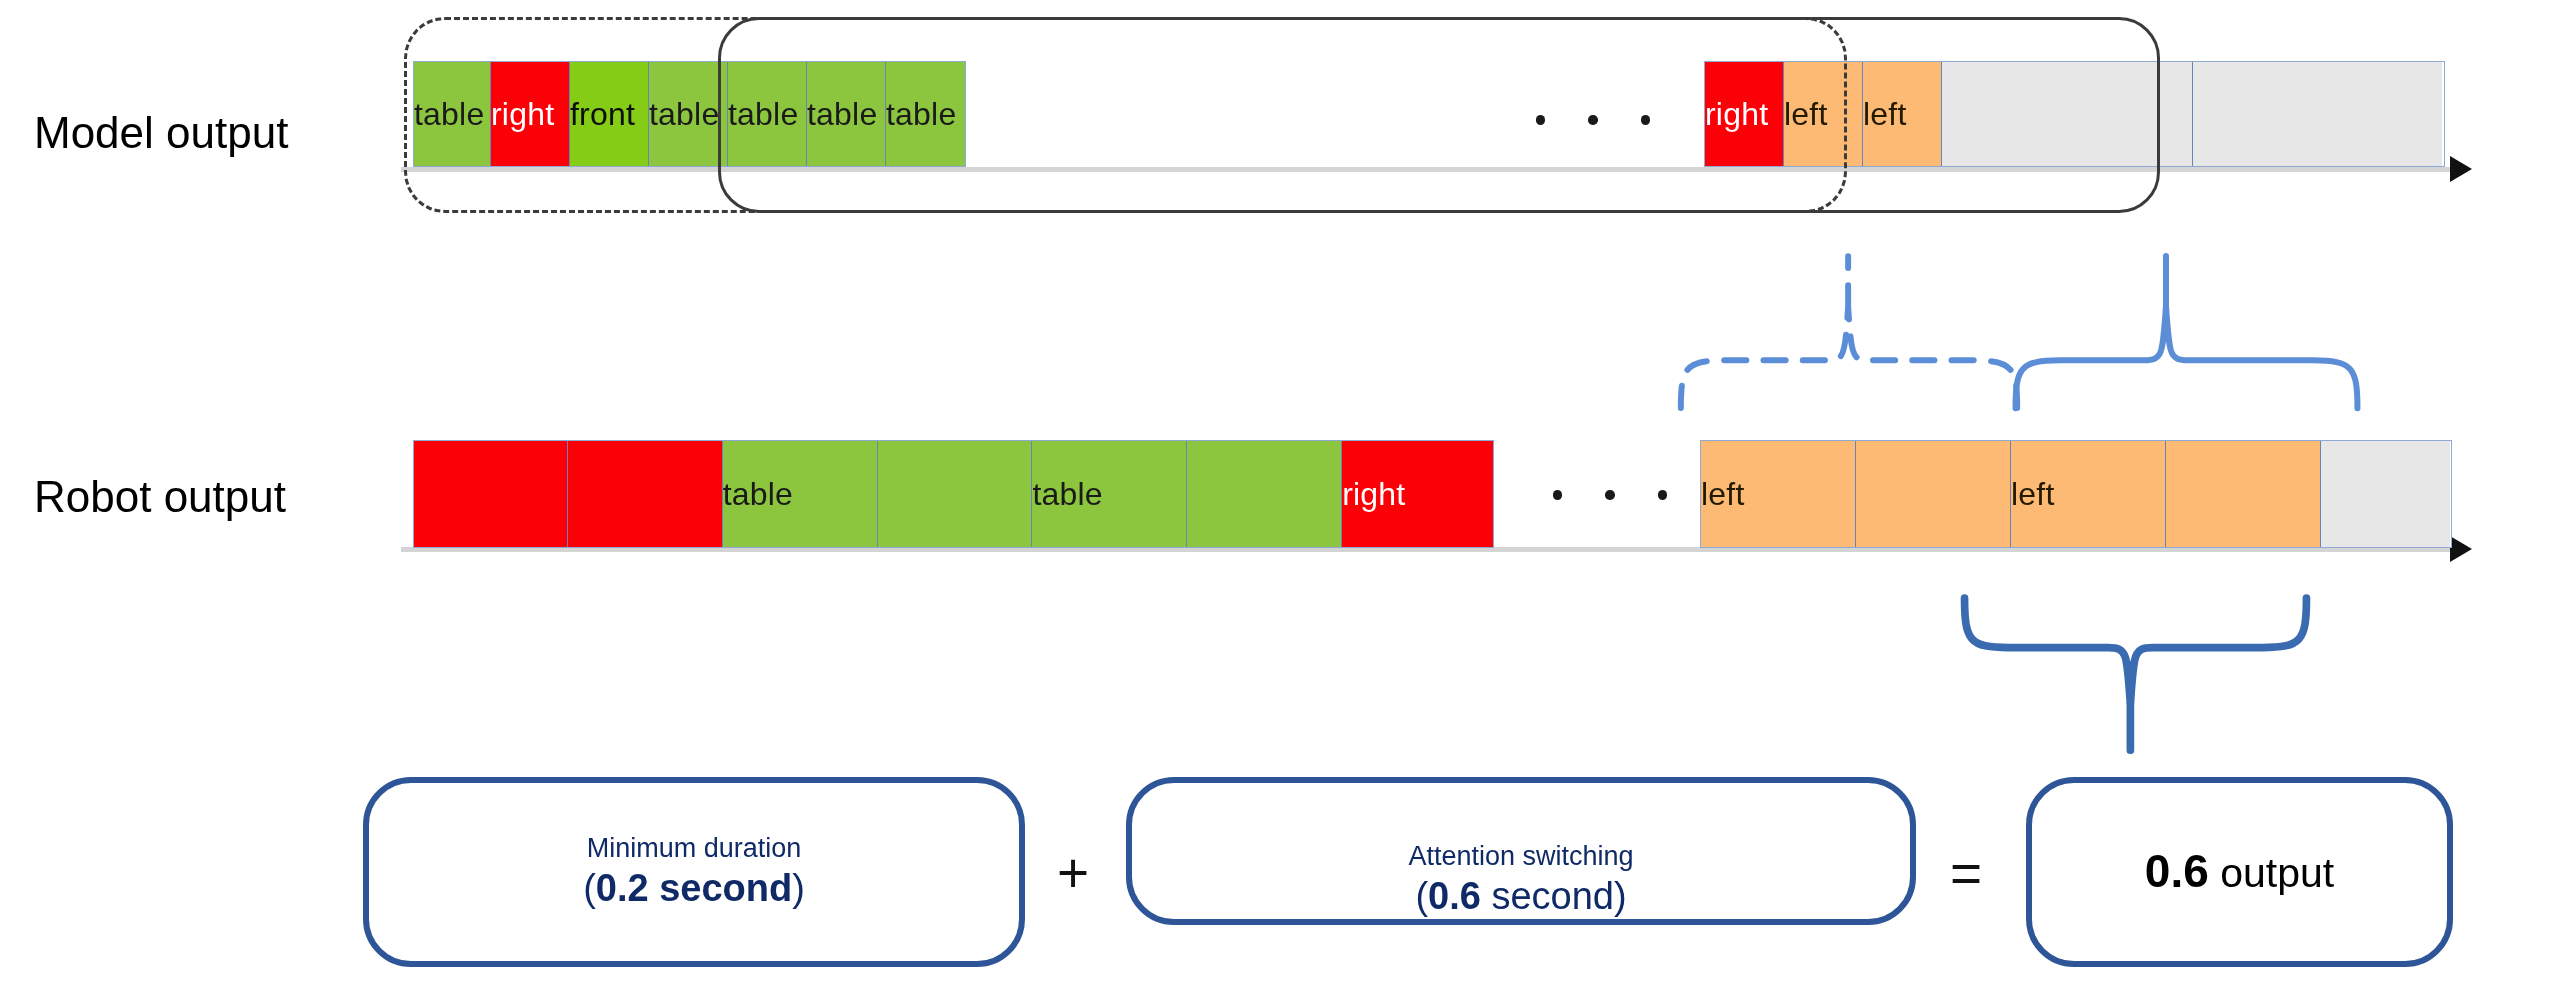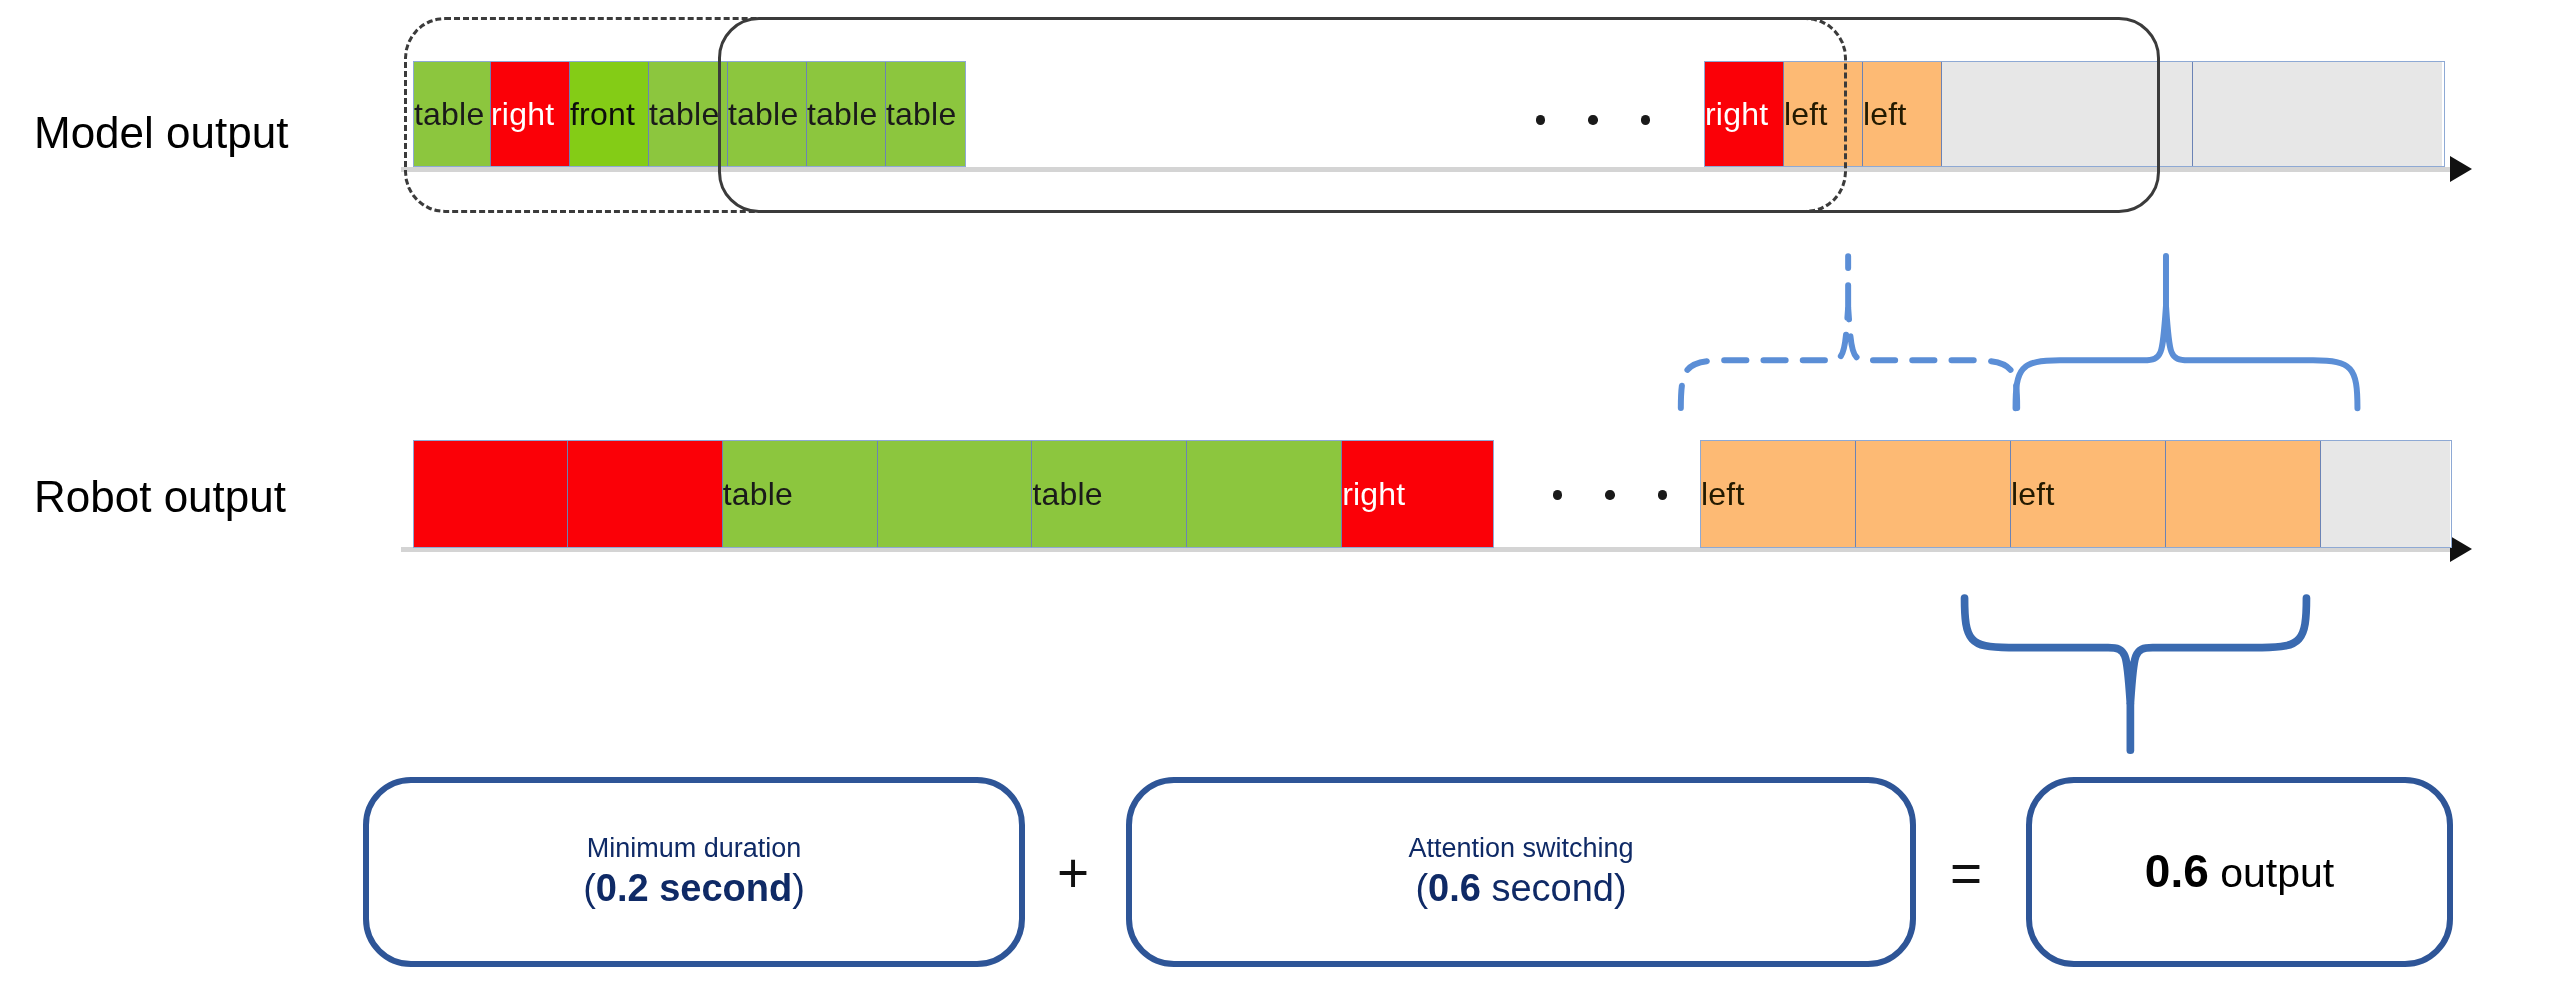--- a/index.html
+++ b/index.html
@@ -253,21 +253,21 @@
 
   <div class="pill" id="pill-min" style="left:363px;top:777px;width:662px;height:190px;">
     <div class="l1">Minimum duration</div>
     <div class="l2">
       <span>(</span><b>0.2 second</b><span>)</span>
     </div>
   </div>
 
   <div class="op" style="left:1057px;top:846px;">+</div>
 
-  <div class="pill" id="pill-att" style="left:1126px;top:777px;width:790px;height:190px;">
+  <div class="pill" id="pill-att" style="left:1126px;top:777px;width:790px;height:148px;justify-content:flex-end;">
     <div class="l1">Attention switching</div>
     <div class="l2">
       <span>(</span><b>0.6</b><span> second)</span>
     </div>
   </div>
 
   <div class="op" style="left:1950px;top:846px;">=</div>
 
   <div class="pill" id="pill-res" style="left:2026px;top:777px;width:427px;height:190px;">
     <div class="pill-result">

